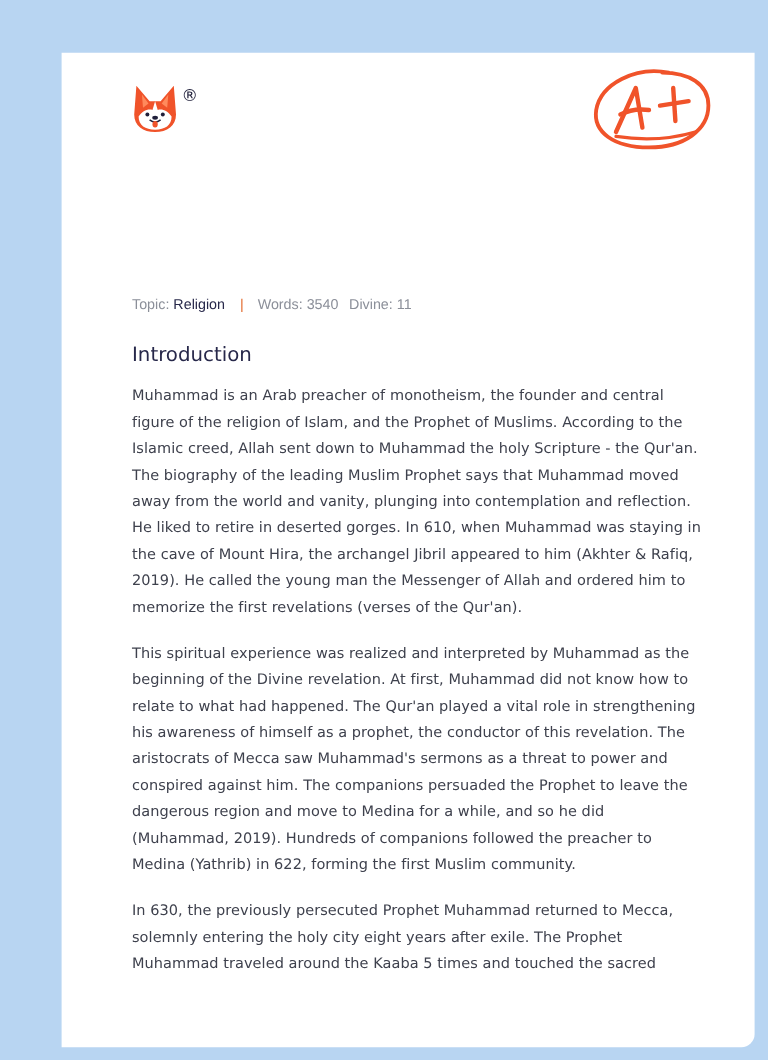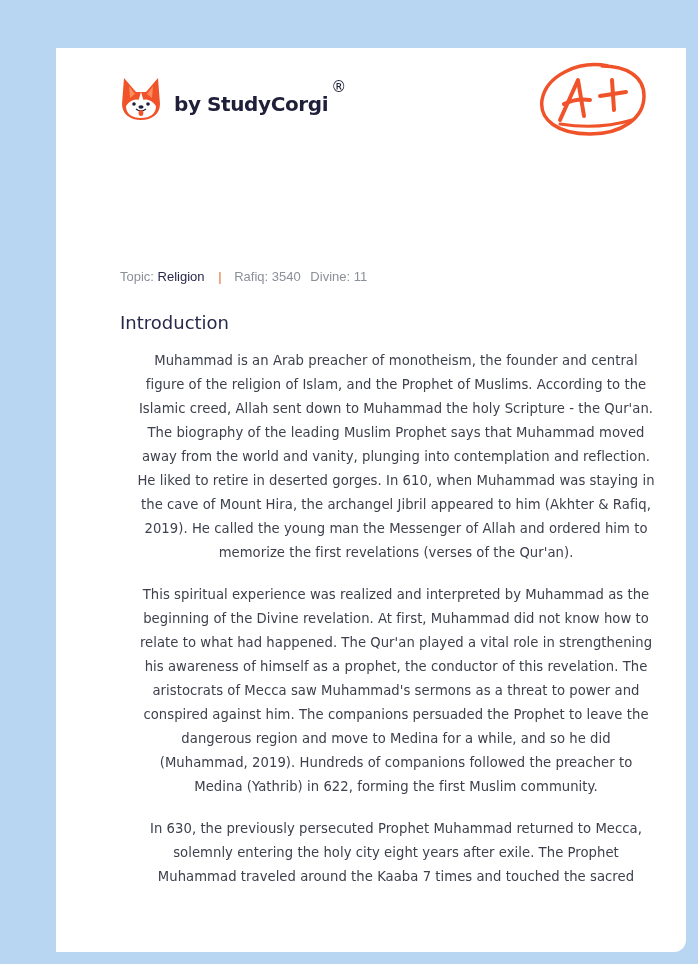--- a/index.html
+++ b/index.html
@@ -45,21 +45,21 @@
     }
     .meta .val { color: #27284a; text-align: right; }
     .meta .sep { color: #e36a2e; margin: 0 9px 0 10px; }
     .meta .gap { margin-left: 6px; }
     .h2 {
       position: absolute; left: 64px; top: 264px; margin: 0;
       font-family: "DejaVu Sans", sans-serif; font-weight: normal;
       font-size: 18px; color: #27284a;
     }
     .body-text {
-      position: absolute; left: 80px; top: 301px; width: 520px; text-align: center;
+      position: absolute; left: 64px; top: 301px; width: 520px;
     }
     .body-text p {
       margin: 0 0 18px 0;
       font-family: "DejaVu Sans", sans-serif;
       font-size: 13.2px; line-height: 24px; color: #3e414d;
       letter-spacing: 0.05px;
     }
   </style>
 </head>
 <body>
@@ -72,45 +72,44 @@
       <path d="M9 10 L15 18 L10 22 Z" fill="#ff8a5c"></path>
       <path d="M33 10 L27 18 L32 22 Z" fill="#ff8a5c"></path>
       <path d="M6 30 C10 24 16 22 21 25 C26 22 32 24 36 30 C36 38 30 42 21 42 C12 42 6 38 6 30 Z" fill="#ffffff"></path>
       <path d="M21 16 L18 26 L24 26 Z" fill="#ffffff"></path>
       <circle cx="14" cy="28" r="1.8" fill="#1f1f3a"></circle>
       <circle cx="28" cy="28" r="1.8" fill="#1f1f3a"></circle>
       <ellipse cx="21" cy="31" rx="2.6" ry="1.8" fill="#1f1f3a"></ellipse>
       <path d="M16 33 Q21 37 26 33" stroke="#1f1f3a" stroke-width="1.3" fill="none"></path>
       <ellipse cx="21" cy="37" rx="2.4" ry="3" fill="#f0532a"></ellipse>
     </svg>
-    <span class="name">by StudyCorgi</span>
     <span class="reg">®</span>
   </div>
 
   <svg class="grade" viewBox="0 0 110 82">
     <path d="M70 8 C40 2 8 18 4 42 C1 62 20 76 52 76 C84 76 106 60 106 38 C106 18 88 8 64 8" stroke="#f0532a" stroke-width="3.5" fill="none" stroke-linecap="round"></path>
     <path d="M22 62 L40 22 L46 58" stroke="#f0532a" stroke-width="4" fill="none" stroke-linecap="round" stroke-linejoin="round"></path>
     <path d="M26 46 Q38 40 52 42" stroke="#f0532a" stroke-width="4" fill="none" stroke-linecap="round"></path>
     <path d="M62 38 L88 34" stroke="#f0532a" stroke-width="4" fill="none" stroke-linecap="round"></path>
     <path d="M74 22 L76 52" stroke="#f0532a" stroke-width="4" fill="none" stroke-linecap="round"></path>
     <path d="M22 66 Q60 72 94 62" stroke="#f0532a" stroke-width="3" fill="none" stroke-linecap="round"></path>
   </svg>
 
 
   <div class="meta">
     <span>Topic:</span>
     <span class="val">Religion</span>
     <span class="sep">|</span>
-    <span>Rafiq:</span>
+    <span>Words:</span>
     <span>3540</span>
     <span class="gap">Divine:</span>
     <span>11</span>
   </div>
 
   <h2 class="h2">Introduction</h2>
 
   <div class="body-text">
     <p>Muhammad is an Arab preacher of monotheism, the founder and central figure of the religion of Islam, and the Prophet of Muslims. According to the Islamic creed, Allah sent down to Muhammad the holy Scripture - the Qur'an. The biography of the leading Muslim Prophet says that Muhammad moved away from the world and vanity, plunging into contemplation and reflection. He liked to retire in deserted gorges. In 610, when Muhammad was staying in the cave of Mount Hira, the archangel Jibril appeared to him (Akhter &amp; Rafiq, 2019). He called the young man the Messenger of Allah and ordered him to memorize the first revelations (verses of the Qur'an).</p>
     <p>This spiritual experience was realized and interpreted by Muhammad as the beginning of the Divine revelation. At first, Muhammad did not know how to relate to what had happened. The Qur'an played a vital role in strengthening his awareness of himself as a prophet, the conductor of this revelation. The aristocrats of Mecca saw Muhammad's sermons as a threat to power and conspired against him. The companions persuaded the Prophet to leave the dangerous region and move to Medina for a while, and so he did (Muhammad, 2019). Hundreds of companions followed the preacher to Medina (Yathrib) in 622, forming the first Muslim community.</p>
-    <p>In 630, the previously persecuted Prophet Muhammad returned to Mecca, solemnly entering the holy city eight years after exile. The Prophet Muhammad traveled around the Kaaba 7 times and touched the sacred</p>
+    <p>In 630, the previously persecuted Prophet Muhammad returned to Mecca, solemnly entering the holy city eight years after exile. The Prophet Muhammad traveled around the Kaaba 5 times and touched the sacred</p>
   </div>
 
 </div>
 
 </body></html>

